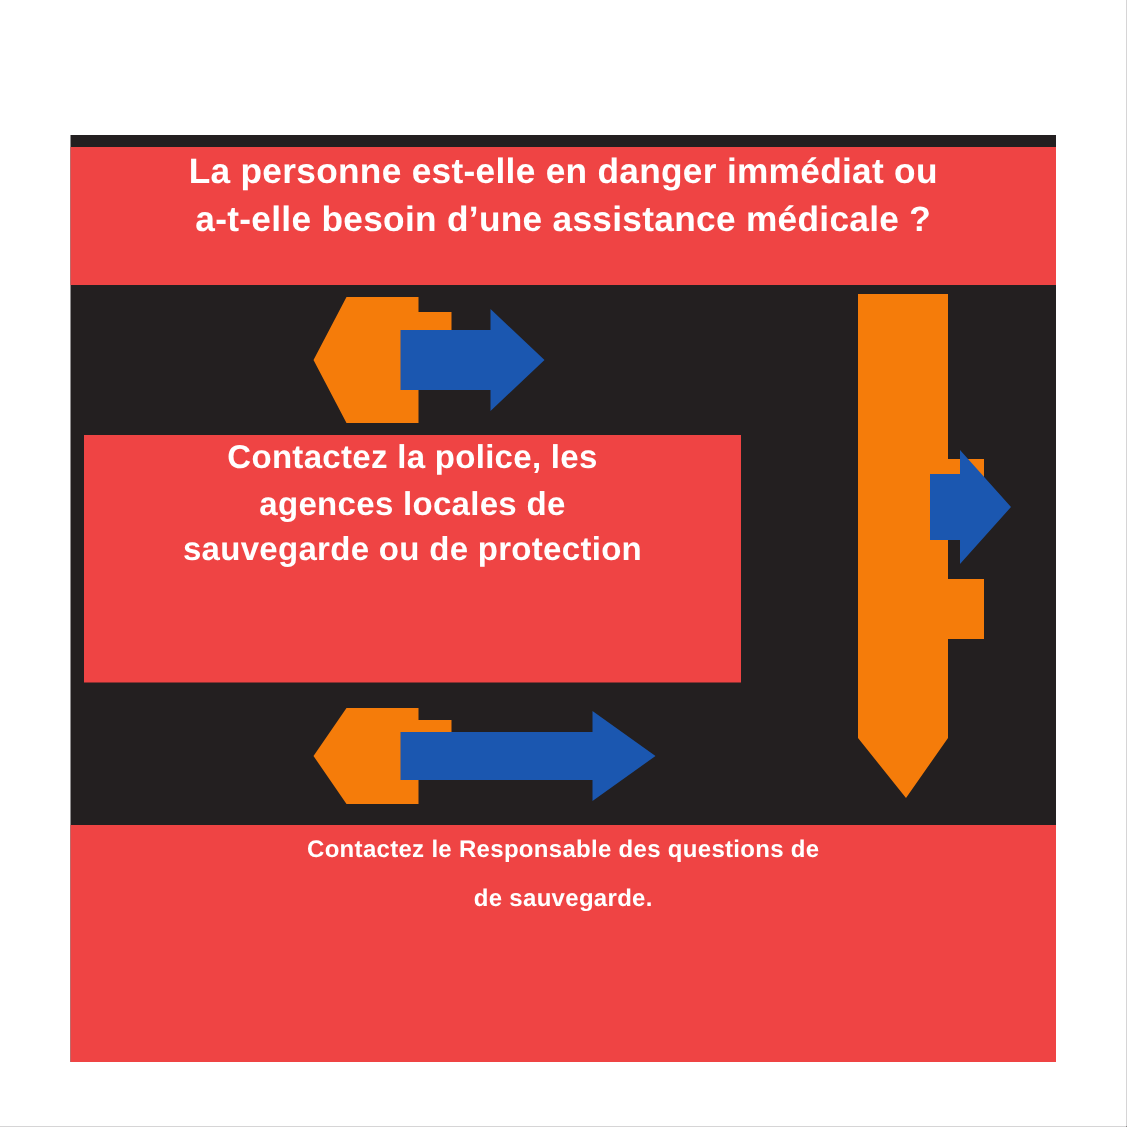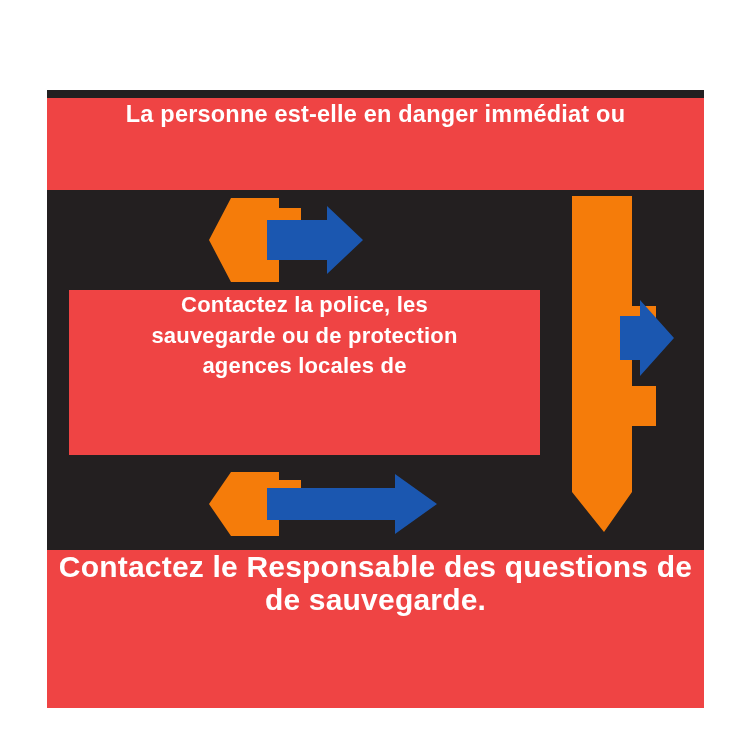--- a/index.html
+++ b/index.html
@@ -53,35 +53,34 @@
     height: 92px;
     font-size: 23.5px;
     line-height: 32px;
     padding: 0 10px;
   }
 
   
   #panel-emergency {
     left: 56px;
     top: 290px;
-    width: 471px;
+    width: 438px;
     height: 165px;
     font-size: 22px;
     line-height: 30.5px;
     padding: 0 0;
-    margin-left: 13px;
   }
 
   
   #panel-report {
     left: 47px;
     top: 550px;
     width: 657px;
     height: 158px;
-    font-size: 30px;
+    font-size: 16px;
     line-height: 33px;
     padding: 0 4px;
   }
 
   
   .arrow-svg {
     position: absolute;
     overflow: visible;
   }
   #arrow-top { left: 205px; top: 198px; }
@@ -90,31 +89,32 @@
 </style>
 </head>
 <body>
 
 <div id="canvas">
 
   <div id="board"></div>
 
   <div class="panel" id="panel-question">
     <span class="line">La personne est-elle en danger immédiat ou</span>
+    <span class="line">a-t-elle besoin d’une assistance médicale ?</span>
   </div>
 
   <svg class="arrow-svg" id="arrow-top" width="190" height="84" viewBox="0 0 190 84">
     <polygon points="26,0 74,0 74,10 96,10 96,30 74,30 74,84 26,84 4,42" fill="#f57c0a"></polygon>
     <polygon points="62,22 122,22 122,8 158,42 122,76 122,62 62,62" fill="#1b57b0"></polygon>
   </svg>
 
   <div class="panel" id="panel-emergency">
     <span class="line">Contactez la police, les</span>
+    <span class="line">agences locales de</span>
     <span class="line">sauvegarde ou de protection</span>
-    <span class="line">agences locales de</span>
   </div>
 
   <svg class="arrow-svg" id="arrow-mid" width="240" height="64" viewBox="0 0 240 64">
     <polygon points="26,0 74,0 74,8 96,8 96,28 74,28 74,64 26,64 4,32" fill="#f57c0a"></polygon>
     <polygon points="62,16 190,16 190,2 232,32 190,62 190,48 62,48" fill="#1b57b0"></polygon>
   </svg>
 
   <svg class="arrow-svg" id="arrow-right" width="150" height="336" viewBox="0 0 150 336">
     <polygon points="44,0 104,0 104,110 128,110 128,150 104,150 104,190 128,190 128,230 104,230 104,296 76,336 44,296" fill="#f57c0a"></polygon>
     <polygon points="92,120 112,120 112,104 146,142 112,180 112,164 92,164" fill="#1b57b0"></polygon>

